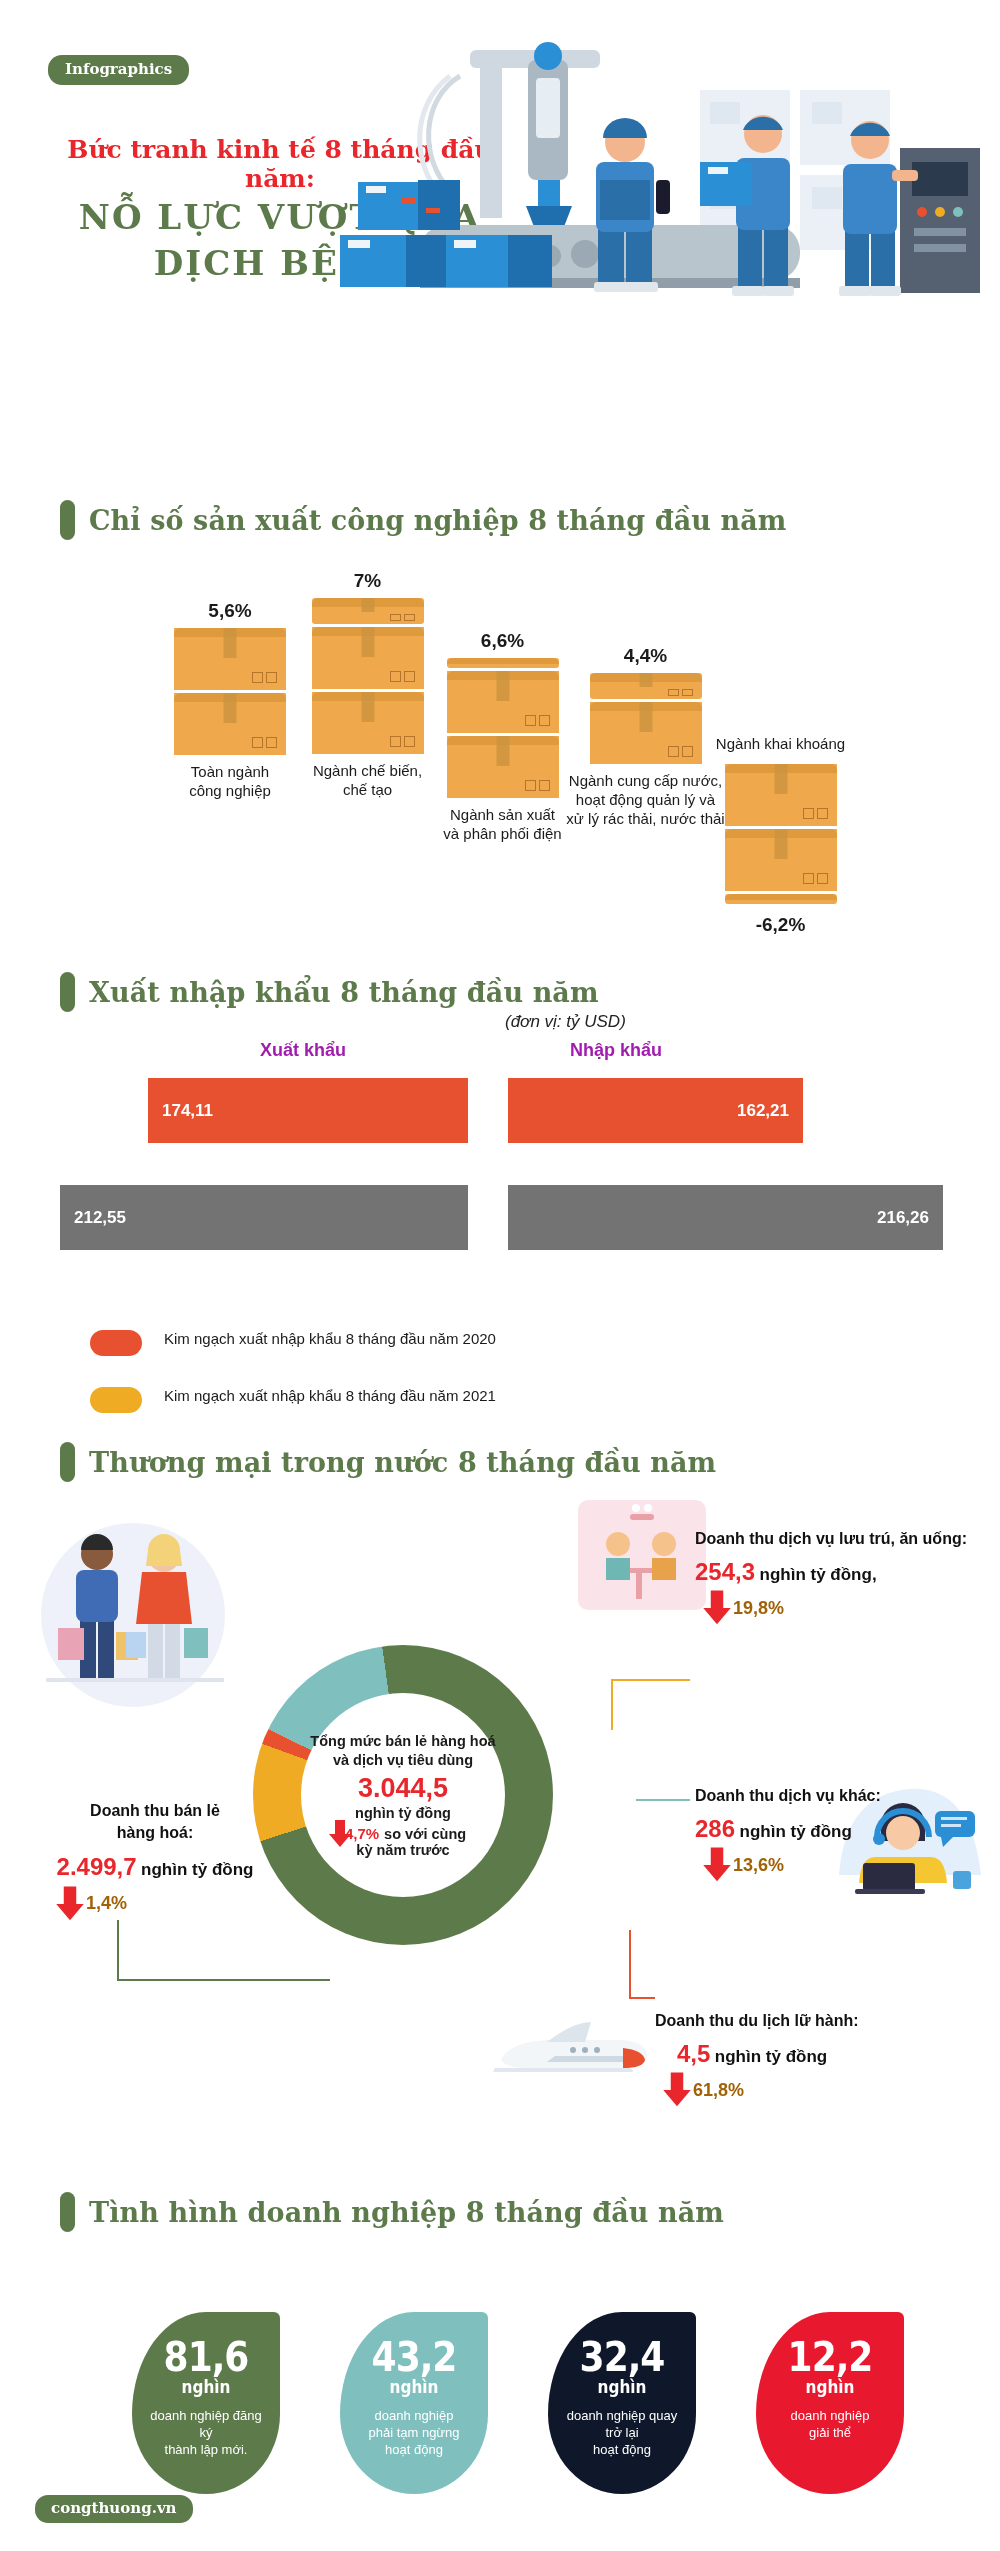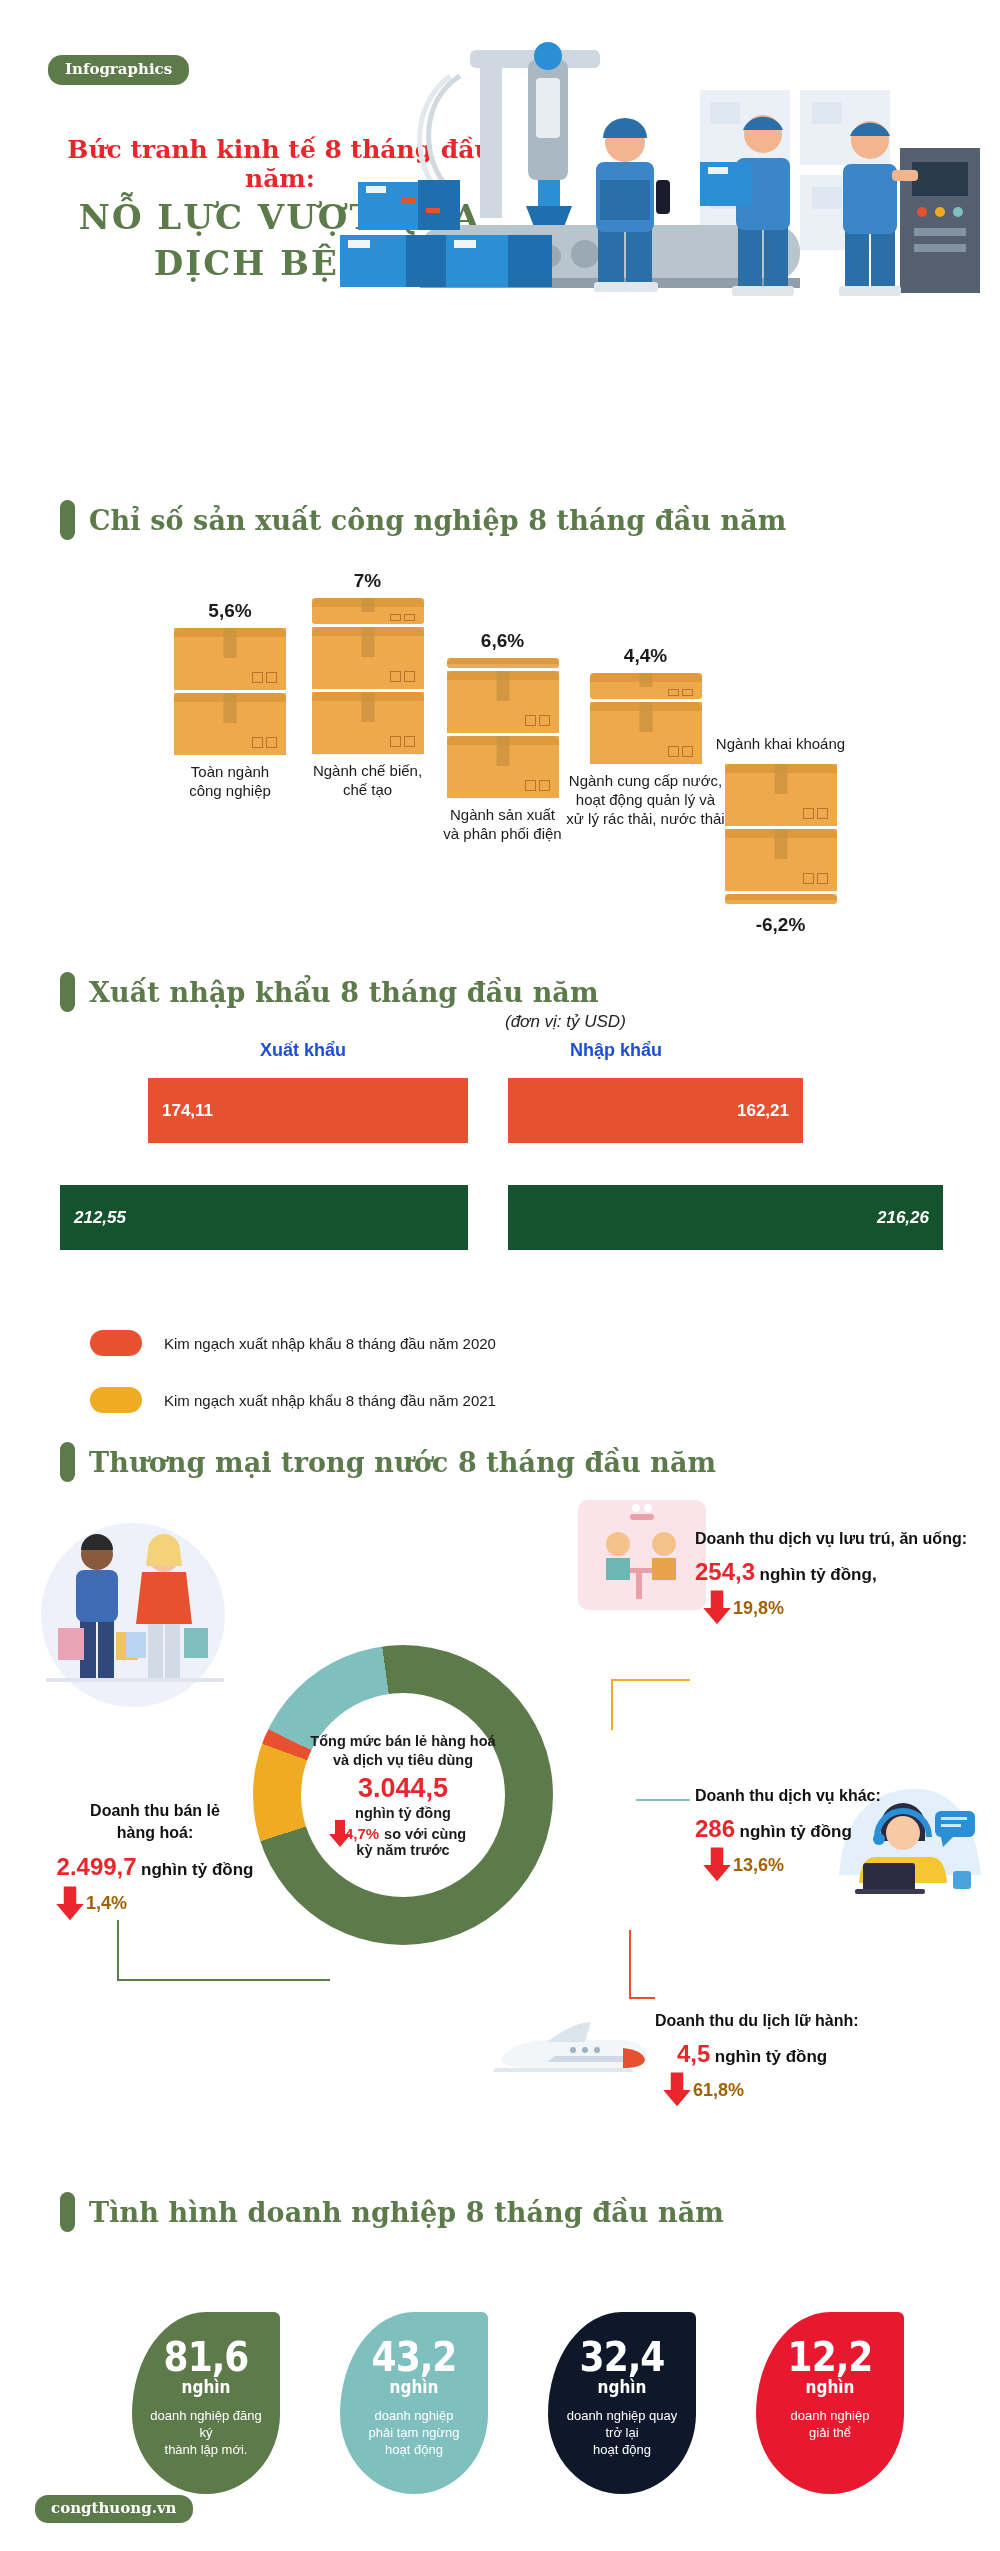--- a/index.html
+++ b/index.html
@@ -63,34 +63,34 @@
   .cbox .marks {
     position: absolute; right: 9px; bottom: 7px; display: flex; gap: 3px;
   }
   .cbox .marks i {
     width: 11px; height: 11px; border: 1.3px solid #b5762c; display: block;
   }
   .cbox.slab { border-radius: 3px; }
 
   
   .ie-colhead {
-    position: absolute; font-weight: bold; font-size: 18px; color: #1d4ed8;
+    position: absolute; font-weight: bold; font-size: 18px; color: #a21caf;
   }
   .ie-bar {
     position: absolute; display: flex; align-items: center;
     color: #fff; font-weight: bold; font-size: 17px;
   }
   .ie-bar.red { background: #e8512f; }
-  .ie-bar.yel { background: #14532d; font-style: italic; }
+  .ie-bar.yel { background: #737373; }
   .ie-bar .v { padding: 0 14px; }
   .ie-bar.left .v { margin-right: auto; }
   .ie-bar.right { justify-content: flex-end; }
   .ie-unit { position: absolute; font-style: italic; font-size: 17px; color: #222; }
 
-  .legend-row { position: absolute; display: flex; align-items: center; gap: 22px; }
+  .legend-row { position: absolute; display: flex; gap: 22px; }
   .legend-sw { width: 52px; height: 26px; border-radius: 13px; }
   .legend-tx { font-size: 15px; color: #1b1b1b; }
 
   
   #donut-wrap { position: absolute; left: 253px; top: 1645px; width: 300px; height: 300px; }
   #donut {
     width: 300px; height: 300px; border-radius: 50%;
     background: conic-gradient(
       #5d7a4b 0deg 252deg,
       #eeab23 252deg 290deg,

